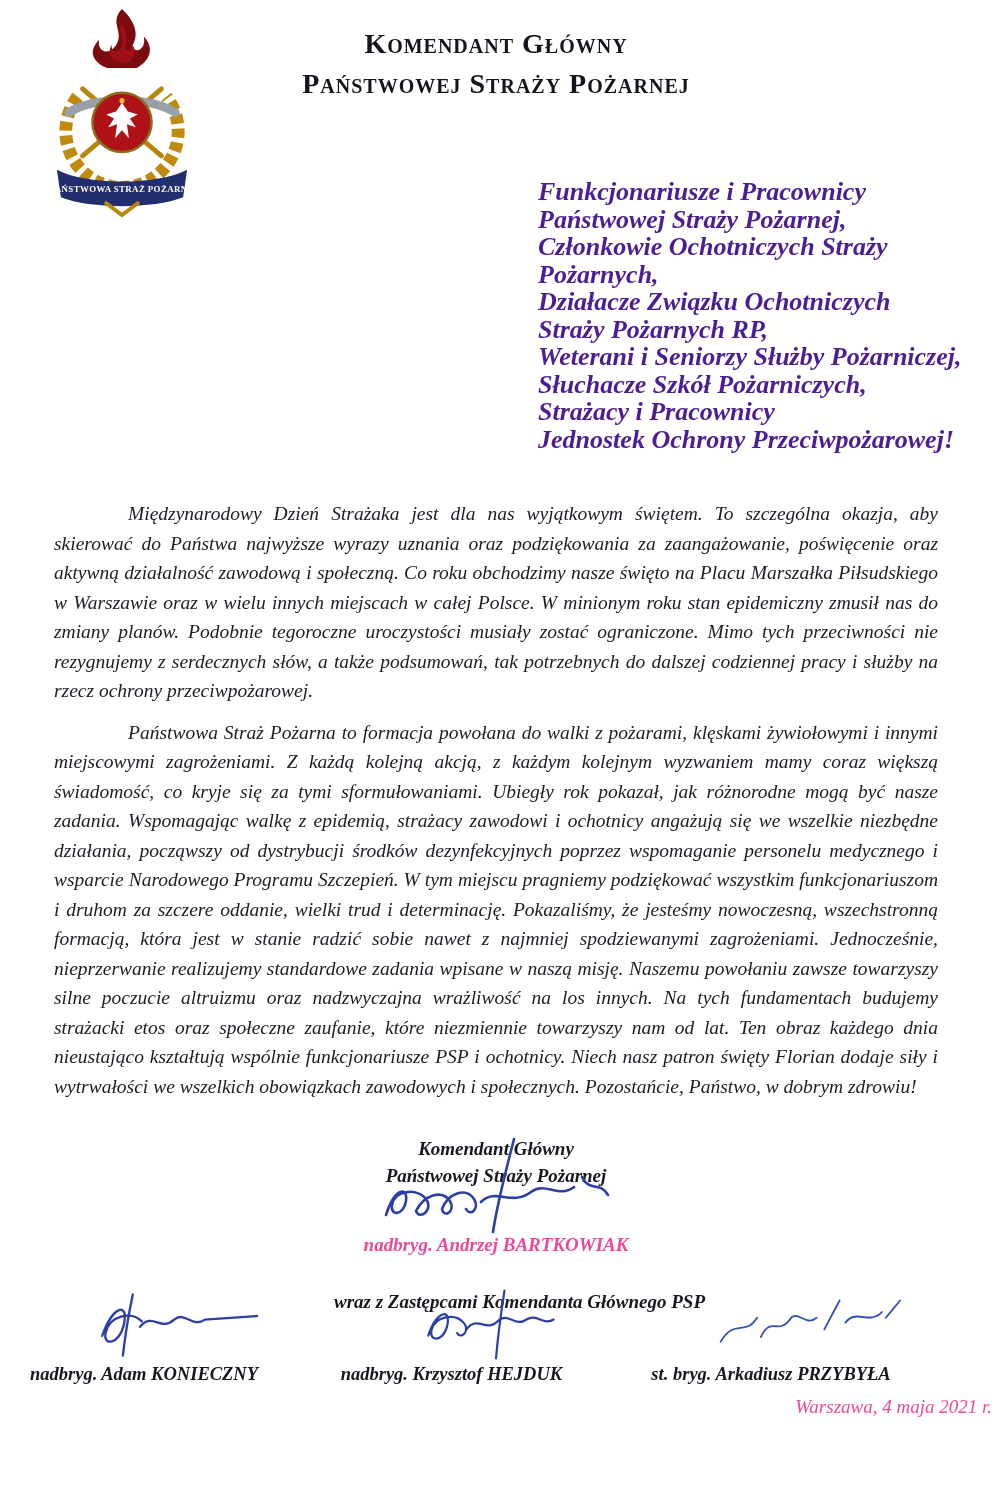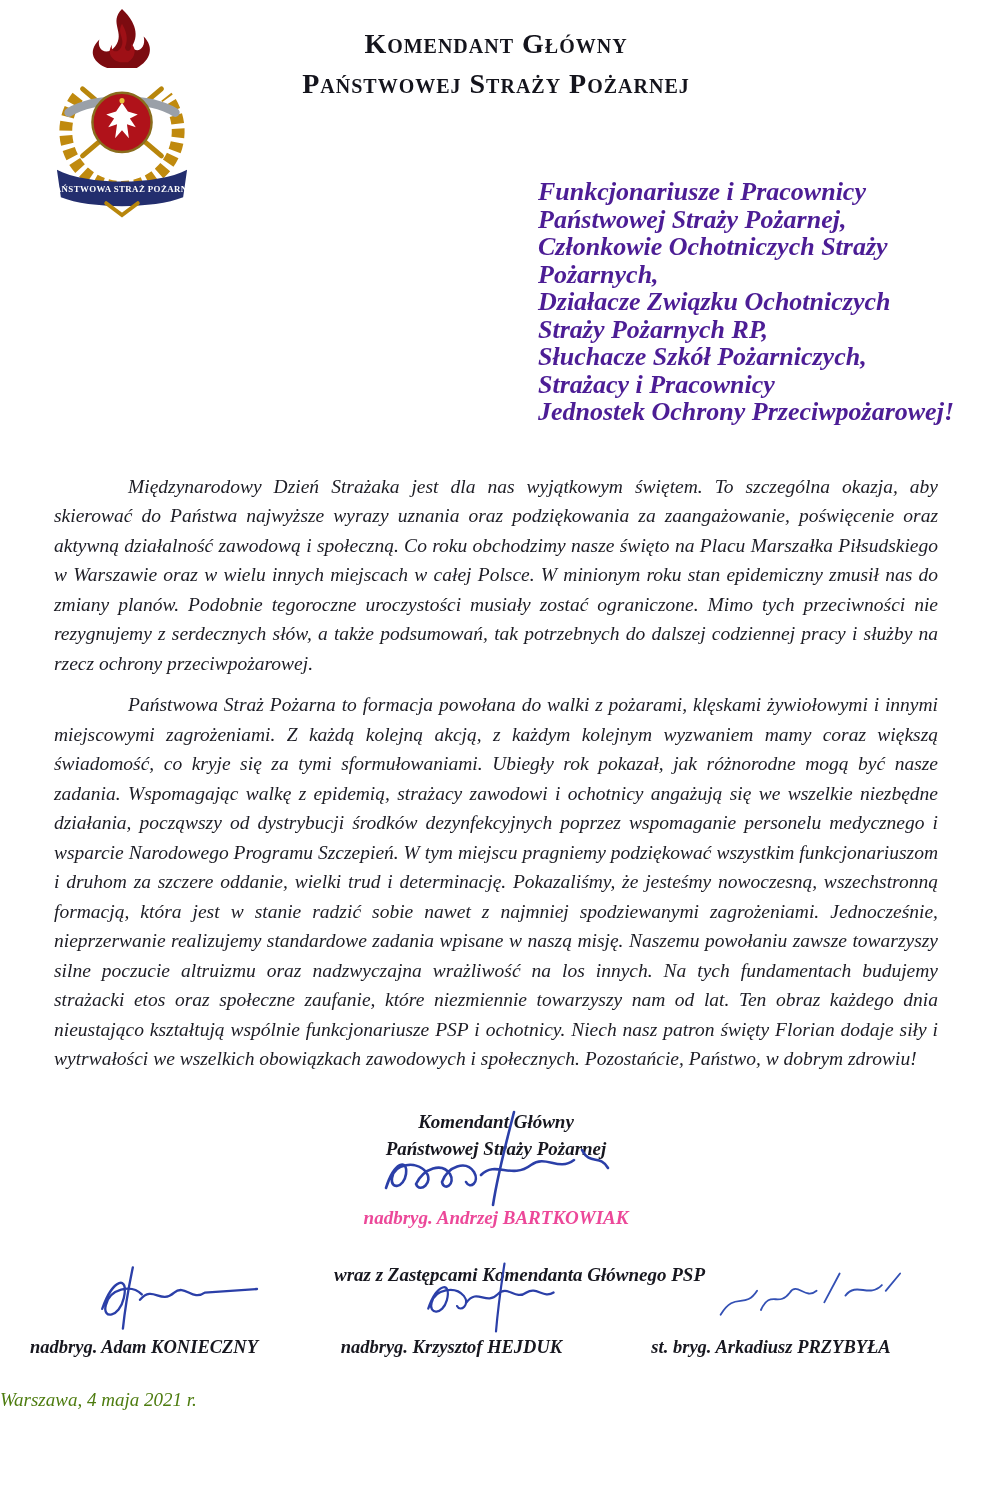--- a/index.html
+++ b/index.html
@@ -35,21 +35,21 @@
   .deputies-intro{
     margin-top:30px;text-align:center;
     font-style:italic;font-weight:bold;font-size:19px;line-height:27px;color:#17171f;padding-left:47px;
   }
   
   .dep-row{display:flex;margin:-26px 30px 0 30px;}
   .dep-cell{flex:1;}
   .dep-cell svg{display:block;margin:0 auto;height:72px;}
   .dep-name{font-style:italic;font-weight:bold;font-size:18.5px;line-height:27px;color:#17171f;}
   
-  .date-line{margin-top:28px;text-align:left;font-style:italic;font-size:19px;color:#4d7c0f;}
+  .date-line{margin-top:8px;text-align:right;font-style:italic;font-size:19px;color:#ec4899;}
   .sig-stroke{fill:none;stroke:#2b3fa8;stroke-width:2.6;stroke-linecap:round;stroke-linejoin:round;}
   .sig-thin{fill:none;stroke:#3350b4;stroke-width:1.9;stroke-linecap:round;stroke-linejoin:round;}
 </style>
 </head>
 <body>
 
 <div class="page">
 
   <div class="letterhead">
     <svg class="emblem" viewBox="0 0 172 215" aria-hidden="true">
@@ -88,20 +88,21 @@
       <div>Państwowej Straży Pożarnej</div>
     </div>
   </div>
 
   <div class="addressees">
     <div>Funkcjonariusze i Pracownicy</div>
     <div>Państwowej Straży Pożarnej,</div>
     <div>Członkowie Ochotniczych Straży Pożarnych,</div>
     <div>Działacze Związku Ochotniczych</div>
     <div>Straży Pożarnych RP,</div>
+    <div>Weterani i Seniorzy Służby Pożarniczej,</div>
     <div>Słuchacze Szkół Pożarniczych,</div>
     <div>Strażacy i Pracownicy</div>
     <div>Jednostek Ochrony Przeciwpożarowej!</div>
   </div>
 
   <div class="body-text">
     <p>Międzynarodowy Dzień Strażaka jest dla nas wyjątkowym świętem. To szczególna okazja, aby skierować do Państwa najwyższe wyrazy uznania oraz podziękowania za zaangażowanie, poświęcenie oraz aktywną działalność zawodową i społeczną. Co roku obchodzimy nasze święto na Placu Marszałka Piłsudskiego w Warszawie oraz w wielu innych miejscach w całej Polsce. W minionym roku stan epidemiczny zmusił nas do zmiany planów. Podobnie tegoroczne uroczystości musiały zostać ograniczone. Mimo tych przeciwności nie rezygnujemy z serdecznych słów, a także podsumowań, tak potrzebnych do dalszej codziennej pracy i służby na rzecz ochrony przeciwpożarowej.</p>
     <p>Państwowa Straż Pożarna to formacja powołana do walki z pożarami, klęskami żywiołowymi i innymi miejscowymi zagrożeniami. Z każdą kolejną akcją, z każdym kolejnym wyzwaniem mamy coraz większą świadomość, co kryje się za tymi sformułowaniami. Ubiegły rok pokazał, jak różnorodne mogą być nasze zadania. Wspomagając walkę z epidemią, strażacy zawodowi i ochotnicy angażują się we wszelkie niezbędne działania, począwszy od dystrybucji środków dezynfekcyjnych poprzez wspomaganie personelu medycznego i wsparcie Narodowego Programu Szczepień. W tym miejscu pragniemy podziękować wszystkim funkcjonariuszom i druhom za szczere oddanie, wielki trud i determinację. Pokazaliśmy, że jesteśmy nowoczesną, wszechstronną formacją, która jest w stanie radzić sobie nawet z najmniej spodziewanymi zagrożeniami. Jednocześnie, nieprzerwanie realizujemy standardowe zadania wpisane w naszą misję. Naszemu powołaniu zawsze towarzyszy silne poczucie altruizmu oraz nadzwyczajna wrażliwość na los innych. Na tych fundamentach budujemy strażacki etos oraz społeczne zaufanie, które niezmiennie towarzyszy nam od lat. Ten obraz każdego dnia nieustająco kształtują wspólnie funkcjonariusze PSP i ochotnicy. Niech nasz patron święty Florian dodaje siły i wytrwałości we wszelkich obowiązkach zawodowych i społecznych. Pozostańcie, Państwo, w dobrym zdrowiu!</p>
   </div>
 

